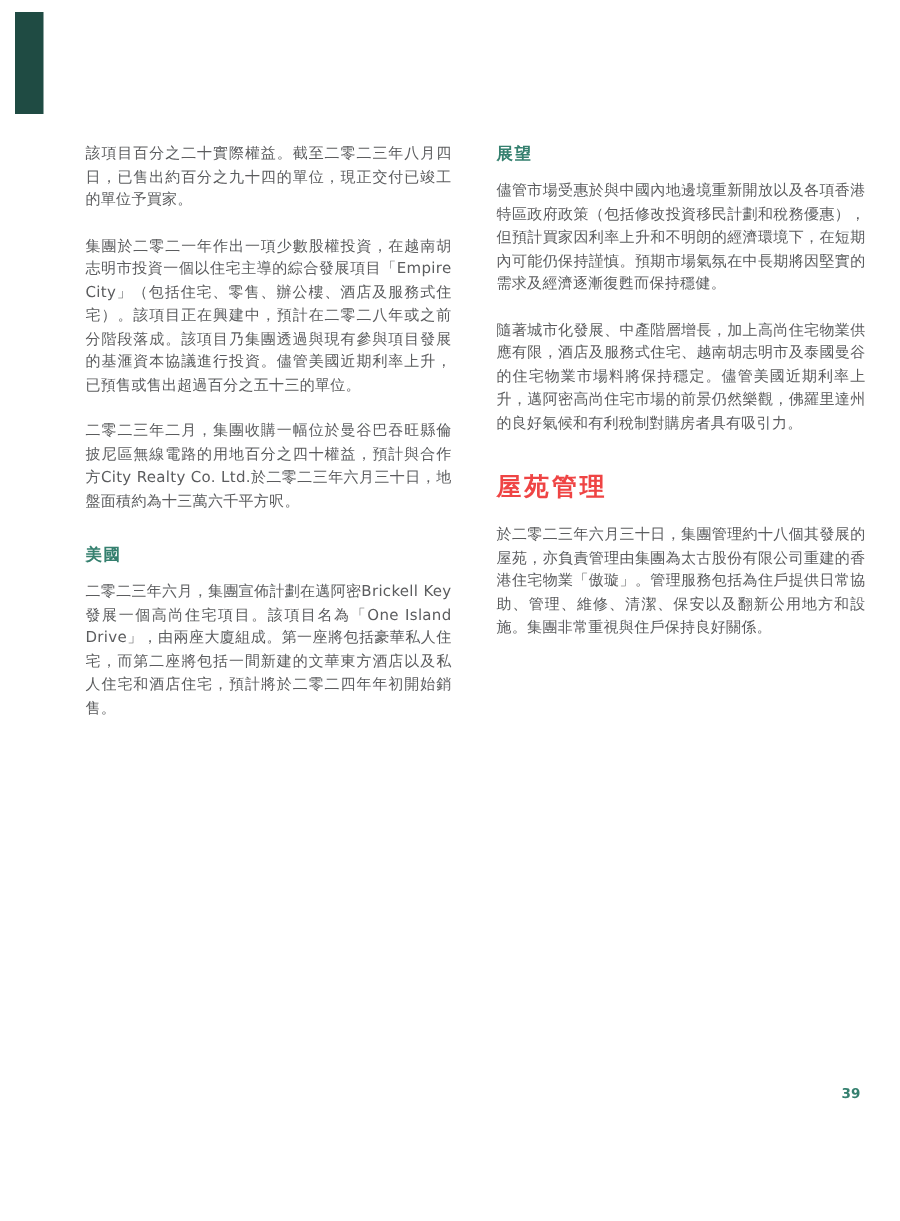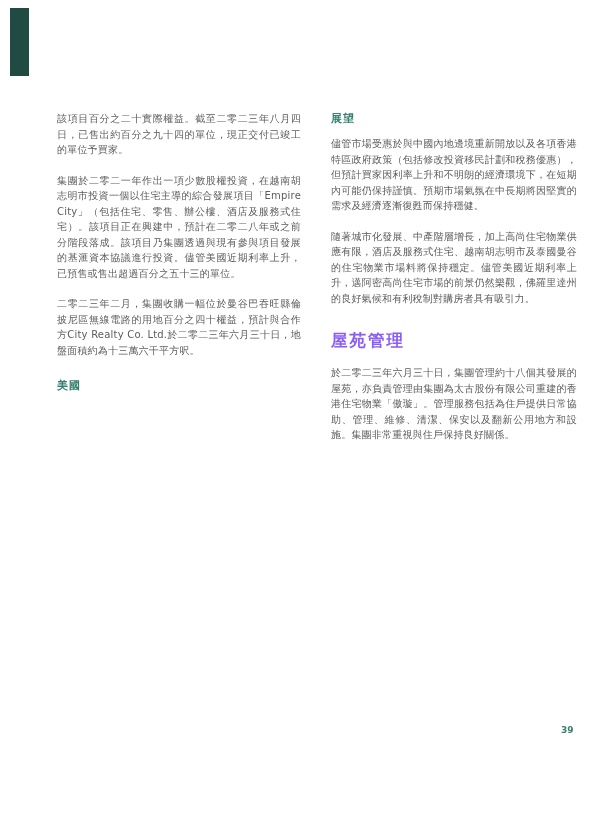--- a/index.html
+++ b/index.html
@@ -43,26 +43,26 @@
   }
   .h-sub {
     font-size: 11px;
     font-weight: bold;
     color: #35806F;
     letter-spacing: 1px;
     margin: 20px 0 10px 0;
   }
   .col-left .body-p:first-child,
   .col-right .h-sub:first-child {
-    margin-top: 16px;
+    margin-top: 0;
   }
   .h-main {
     font-size: 16.5px;
     font-weight: bold;
-    color: #8b5cf6;
+    color: #ef4444;
     letter-spacing: 2px;
     margin: 24px 0 13px 0;
   }
   .page-number {
     position: absolute;
     left: 561px;
     top: 725px;
     font-size: 9px;
     font-weight: bold;
     color: #35806F;
@@ -75,20 +75,21 @@
 
   <div class="corner-bar"></div>
 
   <div class="col col-left">
     <p class="body-p">該項目百分之二十實際權益。截至二零二三年八月四日，已售出約百分之九十四的單位，現正交付已竣工的單位予買家。</p>
     <p class="body-p">集團於二零二一年作出一項少數股權投資，在越南胡志明市投資一個以住宅主導的綜合發展項目「Empire City」（包括住宅、零售、辦公樓、酒店及服務式住宅）。該項目正在興建中，預計在二零二八年或之前分階段落成。該項目乃集團透過與現有參與項目發展的基滙資本協議進行投資。儘管美國近期利率上升，已預售或售出超過百分之五十三的單位。</p>
 
     <p class="body-p">二零二三年二月，集團收購一幅位於曼谷巴吞旺縣倫披尼區無線電路的用地百分之四十權益，預計與合作方City Realty Co. Ltd.於二零二三年六月三十日，地盤面積約為十三萬六千平方呎。</p>
 
     <h3 class="h-sub">美國</h3>
+    <p class="body-p">二零二三年六月，集團宣佈計劃在邁阿密Brickell Key發展一個高尚住宅項目。該項目名為「One Island Drive」，由兩座大廈組成。第一座將包括豪華私人住宅，而第二座將包括一間新建的文華東方酒店以及私人住宅和酒店住宅，預計將於二零二四年年初開始銷售。</p>
   </div>
 
   <div class="col col-right">
     <h3 class="h-sub">展望</h3>
     <p class="body-p">儘管市場受惠於與中國內地邊境重新開放以及各項香港特區政府政策（包括修改投資移民計劃和稅務優惠），但預計買家因利率上升和不明朗的經濟環境下，在短期內可能仍保持謹慎。預期市場氣氛在中長期將因堅實的需求及經濟逐漸復甦而保持穩健。</p>
     <p class="body-p">隨著城市化發展、中產階層增長，加上高尚住宅物業供應有限，酒店及服務式住宅、越南胡志明市及泰國曼谷的住宅物業市場料將保持穩定。儘管美國近期利率上升，邁阿密高尚住宅市場的前景仍然樂觀，佛羅里達州的良好氣候和有利稅制對購房者具有吸引力。</p>
 
     <h2 class="h-main">屋苑管理</h2>
     <p class="body-p">於二零二三年六月三十日，集團管理約十八個其發展的屋苑，亦負責管理由集團為太古股份有限公司重建的香港住宅物業「傲璇」。管理服務包括為住戶提供日常協助、管理、維修、清潔、保安以及翻新公用地方和設施。集團非常重視與住戶保持良好關係。</p>
   </div>

